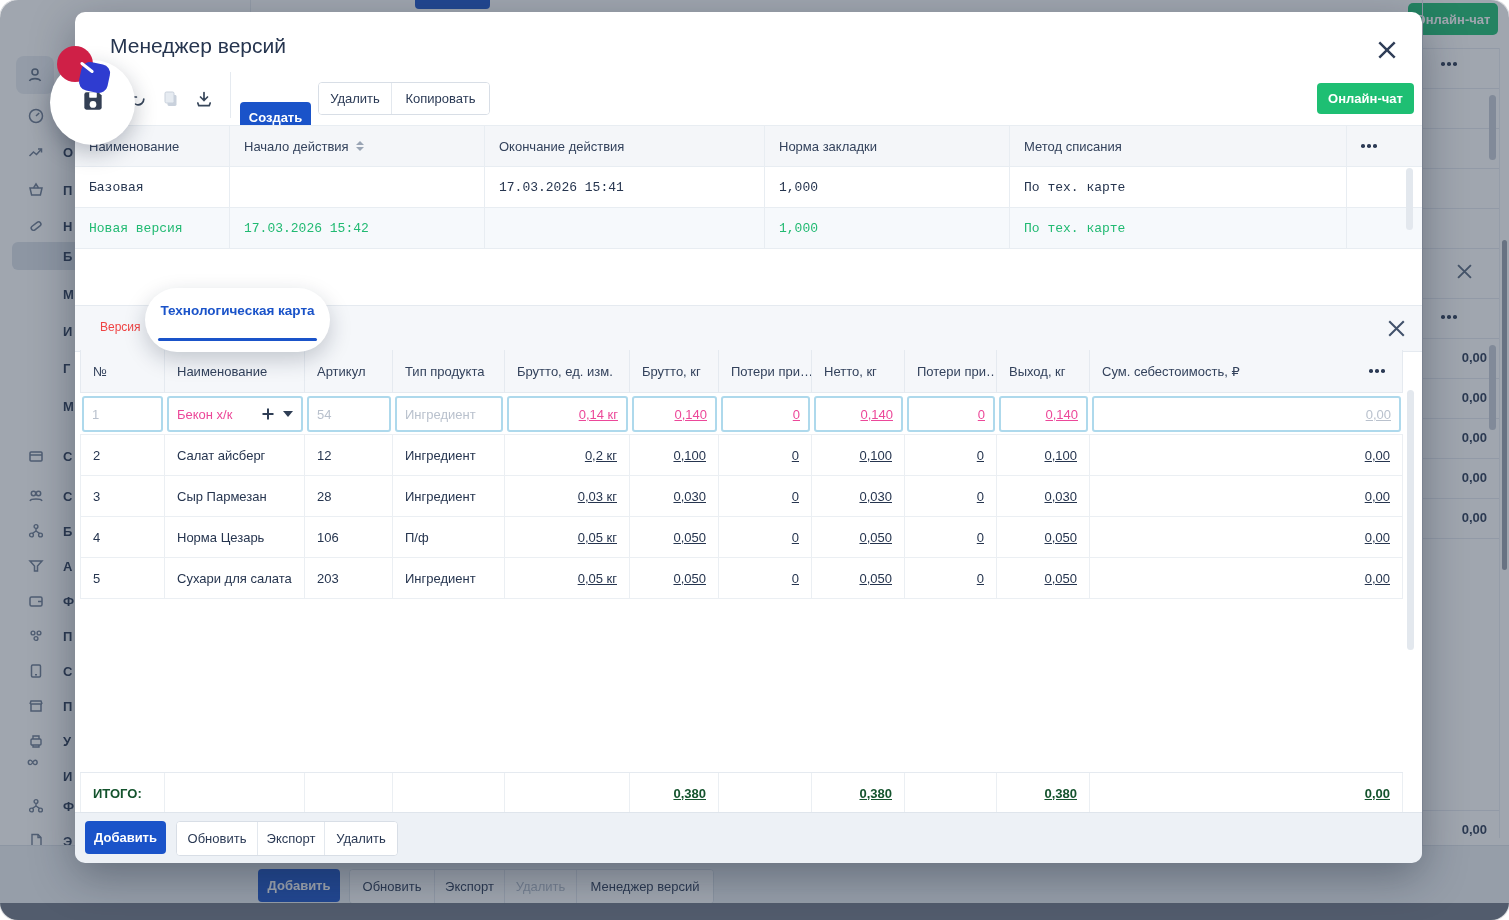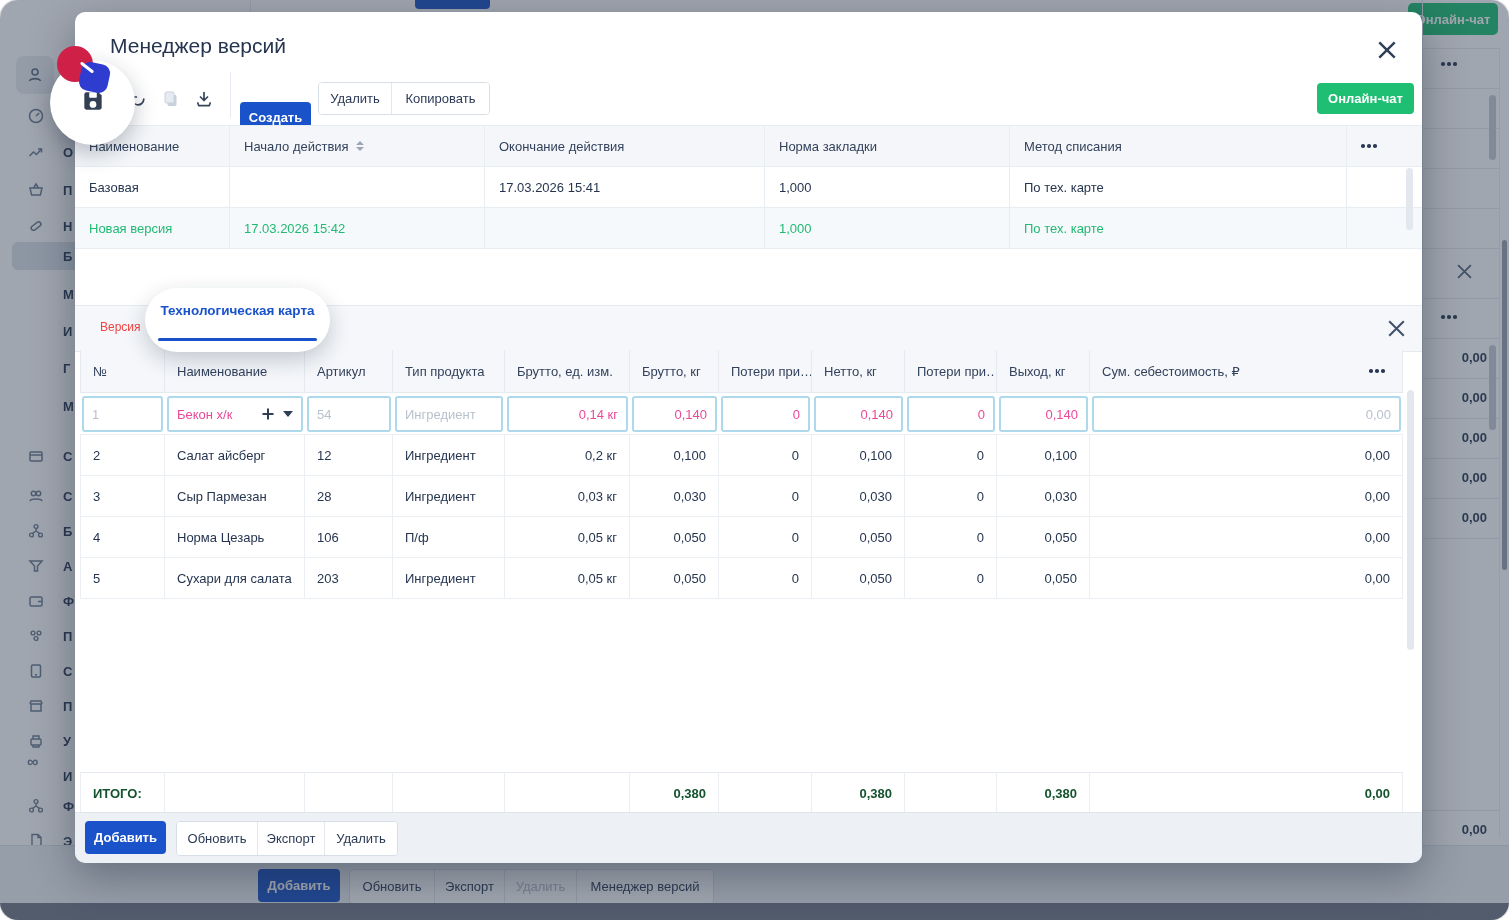--- a/index.html
+++ b/index.html
@@ -52,21 +52,21 @@
   .tb-grp{position:absolute;left:243px;top:70px;height:31px;display:flex;background:#fff;border:1px solid #d8dee6;border-radius:4px;overflow:hidden;}
   .tb-grp button{border:0;border-left:1px solid #e3e8ee;background:#fff;color:#2b3a55;font-size:13px;font-weight:500;font-family:inherit;}
   .tb-grp button:first-child{border-left:0;}
   .btn-chat{position:absolute;left:1242px;top:71px;width:97px;height:31px;background:#1ebf73;color:#fff;border:0;font-weight:600;}
   
   .vt{position:absolute;left:0;top:113px;width:1347px;}
   .vt-row{display:grid;grid-template-columns:155px 255px 280px 245px 337px 75px;height:40px;border-bottom:1px solid #e8edf2;}
   .vt-head{background:#f4f6f9;border-top:1px solid #e8edf2;}
   .vt .c{display:flex;align-items:center;padding-left:14px;font-size:13px;color:#33425c;border-right:1px solid #e8edf2;overflow:hidden;white-space:nowrap;}
   .vt .c:last-child{border-right:0;}
-  .vt-body .c{color:#26354f;}
+  .vt-body .c{color:#26354f;font-family:Liberation Mono, monospace;}
   .vt-green .c{color:#21ba72;background:#f6f9fc;}
   .sort{display:inline-flex;flex-direction:column;margin-left:7px;gap:2px;}
   .sort b{width:0;height:0;border-left:4px solid transparent;border-right:4px solid transparent;display:block;}
   .sort .up{border-bottom:4px solid #9aa5b5;}
   .sort .dn{border-top:4px solid #9aa5b5;}
   .dots{display:inline-flex;align-items:center;gap:2.5px;cursor:pointer;}
   .dots i{width:3.6px;height:3.6px;border-radius:50%;background:#2c3b55;display:block;}
   .vt-thumb{position:absolute;left:1331px;top:156px;width:7px;height:62px;border-radius:4px;background:#e3e8ee;}
   
   .tabs{position:absolute;left:0;top:293px;width:1347px;height:45px;background:#f5f7fa;border-top:1px solid #e5eaf0;border-bottom:1px solid #e5eaf0;}
@@ -80,21 +80,21 @@
   .tt-row{display:grid;grid-template-columns:85px 140px 88px 112px 125px 89px 93px 93px 92px 93px 313px;}
   .tt-head{height:42px;background:#f5f7fa;border-bottom:1px solid #e5eaf0;position:relative;}
   .tt-head .c{display:flex;align-items:center;padding-left:12px;font-size:13px;color:#33425c;border-right:1px solid #e5eaf0;overflow:hidden;white-space:nowrap;}
   .tt-head .c:first-child{border-left:1px solid #e5eaf0;}
   .tt-head .c:last-child{border-right:1px solid #e5eaf0;}
   .tt-dots{position:absolute;right:18px;top:19px;}
   .tt-body .tt-row{height:40px;border-bottom:1px solid #ebeff3;}
   .tt-body .c{display:flex;align-items:center;padding:0 12px;font-size:13px;color:#26354f;border-right:1px solid #ebeff3;overflow:hidden;white-space:nowrap;}
   .tt-body .c:first-child{border-left:1px solid #ebeff3;}
   .tt-body .c:last-child{border-right:1px solid #ebeff3;}
-  .r{justify-content:flex-end;}
+  .r{justify-content:flex-end;text-decoration:underline;}
   .tt-edit{height:41px;display:grid;grid-template-columns:85px 140px 88px 112px 125px 89px 93px 93px 92px 93px 313px;border-bottom:1px solid #ebeff3;}
   .tt-edit .cell{padding:0;}
   .inp{margin:3px 2px;height:32px;border:2px solid #aed9ec;border-radius:3px;background:#fff;display:flex;align-items:center;padding:0 8px;font-size:13px;color:#ec4899;}
   .inp.gray{color:#b9c1cd;}
   .inp.r{justify-content:flex-end;}
   .name-inp{gap:8px;}
   .name-inp .nm{flex:1;}
   .plus-ic{width:14px;height:14px;color:#2f3e55;cursor:pointer;flex:none;}
   .caret{width:0;height:0;border-left:5px solid transparent;border-right:5px solid transparent;border-top:6px solid #2f3e55;cursor:pointer;flex:none;}
   .totals{position:absolute;left:5px;top:760px;width:1323px;height:40px;border-top:1px solid #e5eaf0;border-bottom:1px solid #e5eaf0;display:grid;grid-template-columns:85px 140px 88px 112px 125px 89px 93px 93px 92px 93px 313px;}

